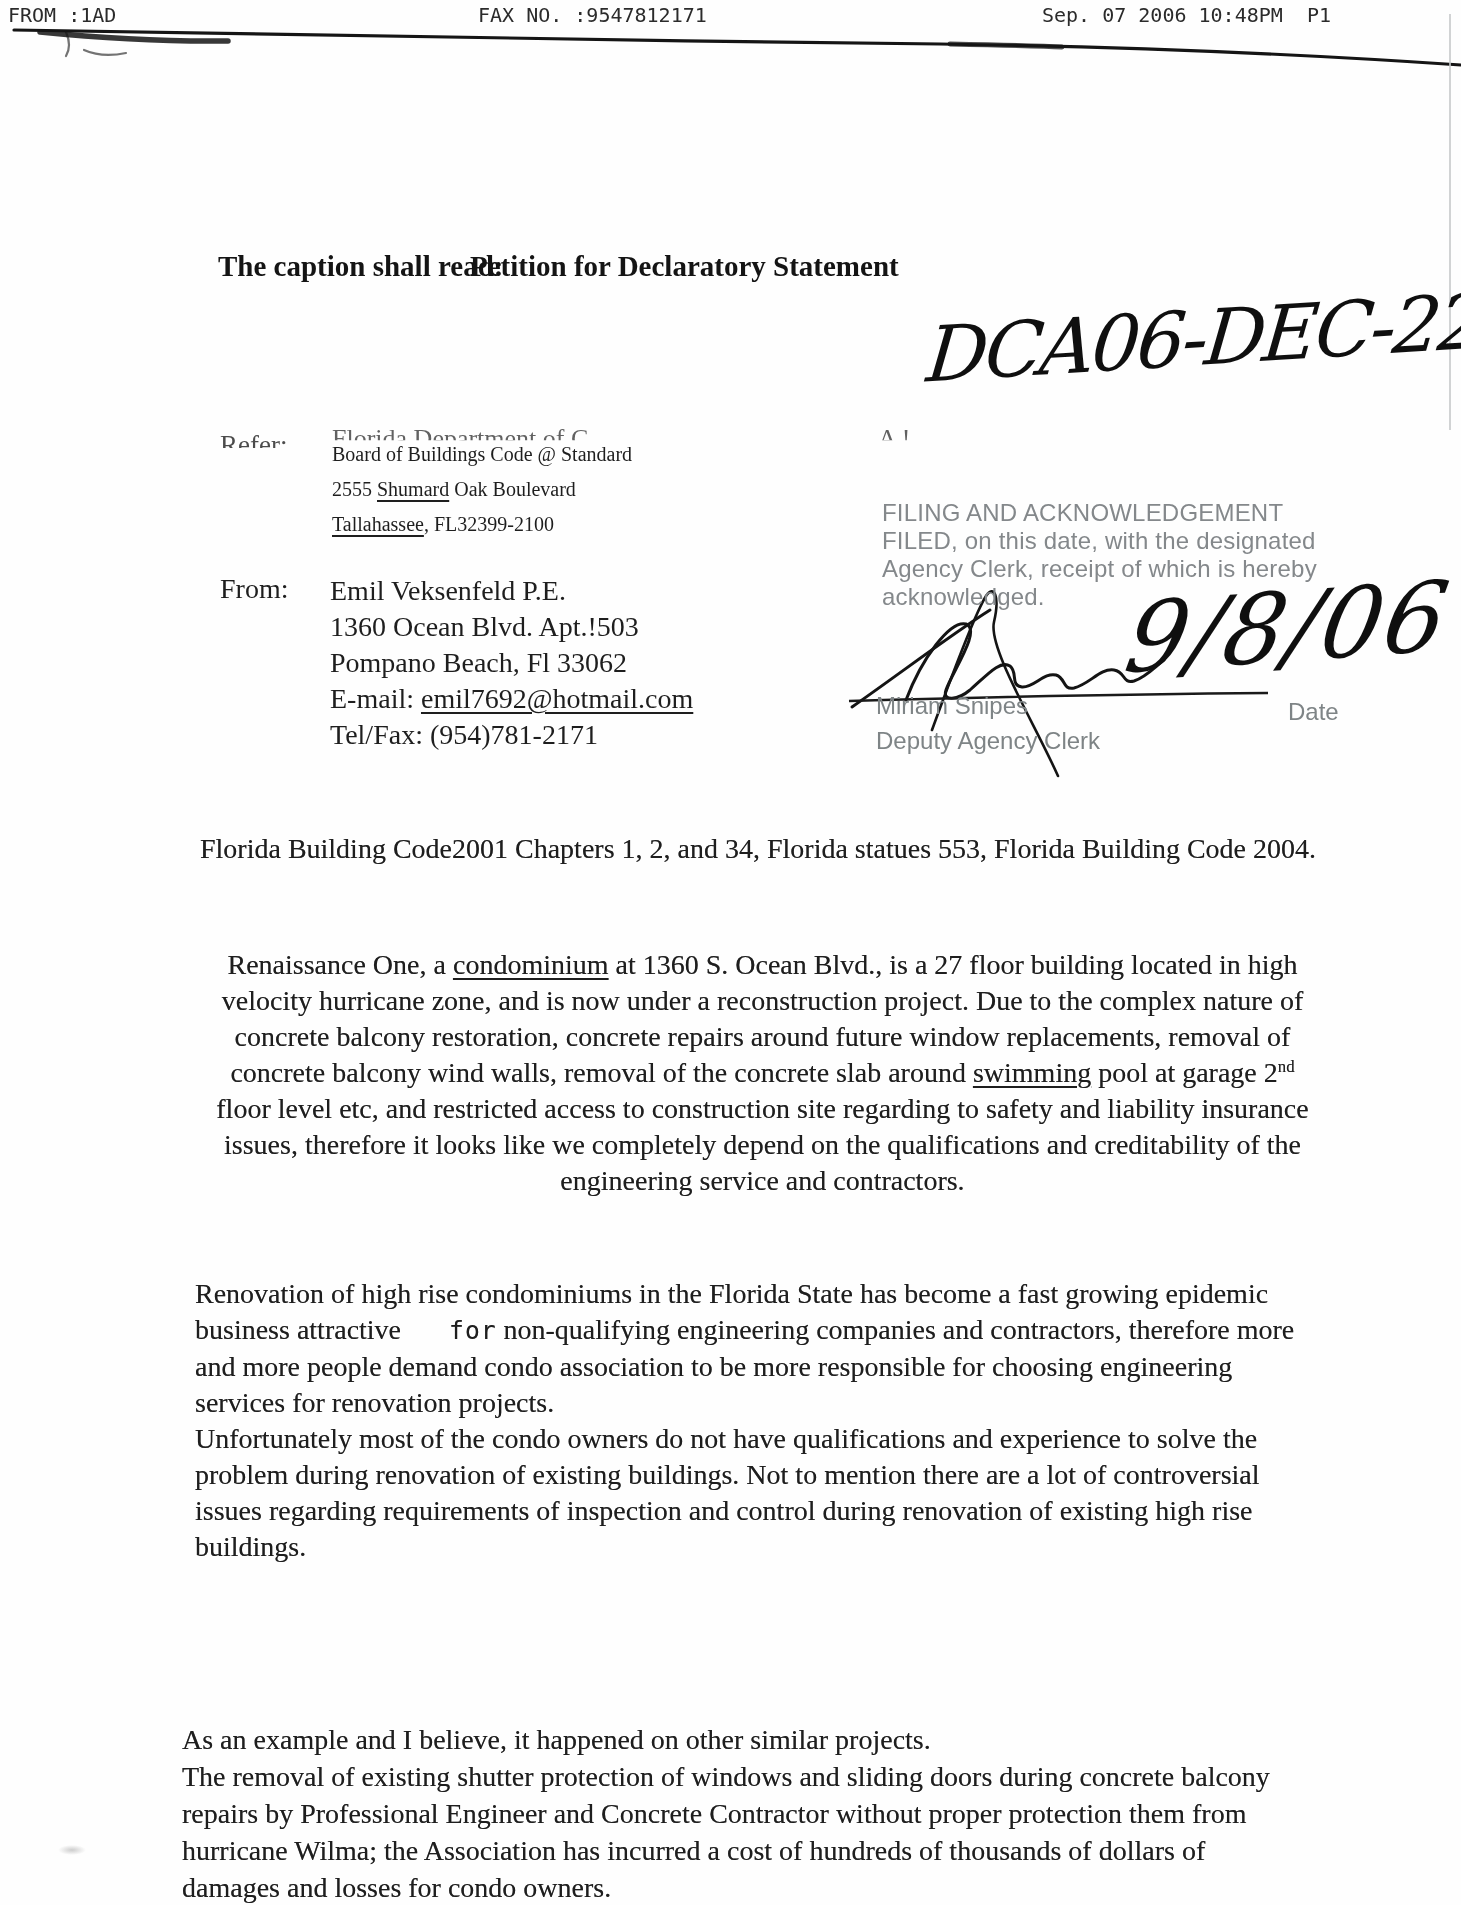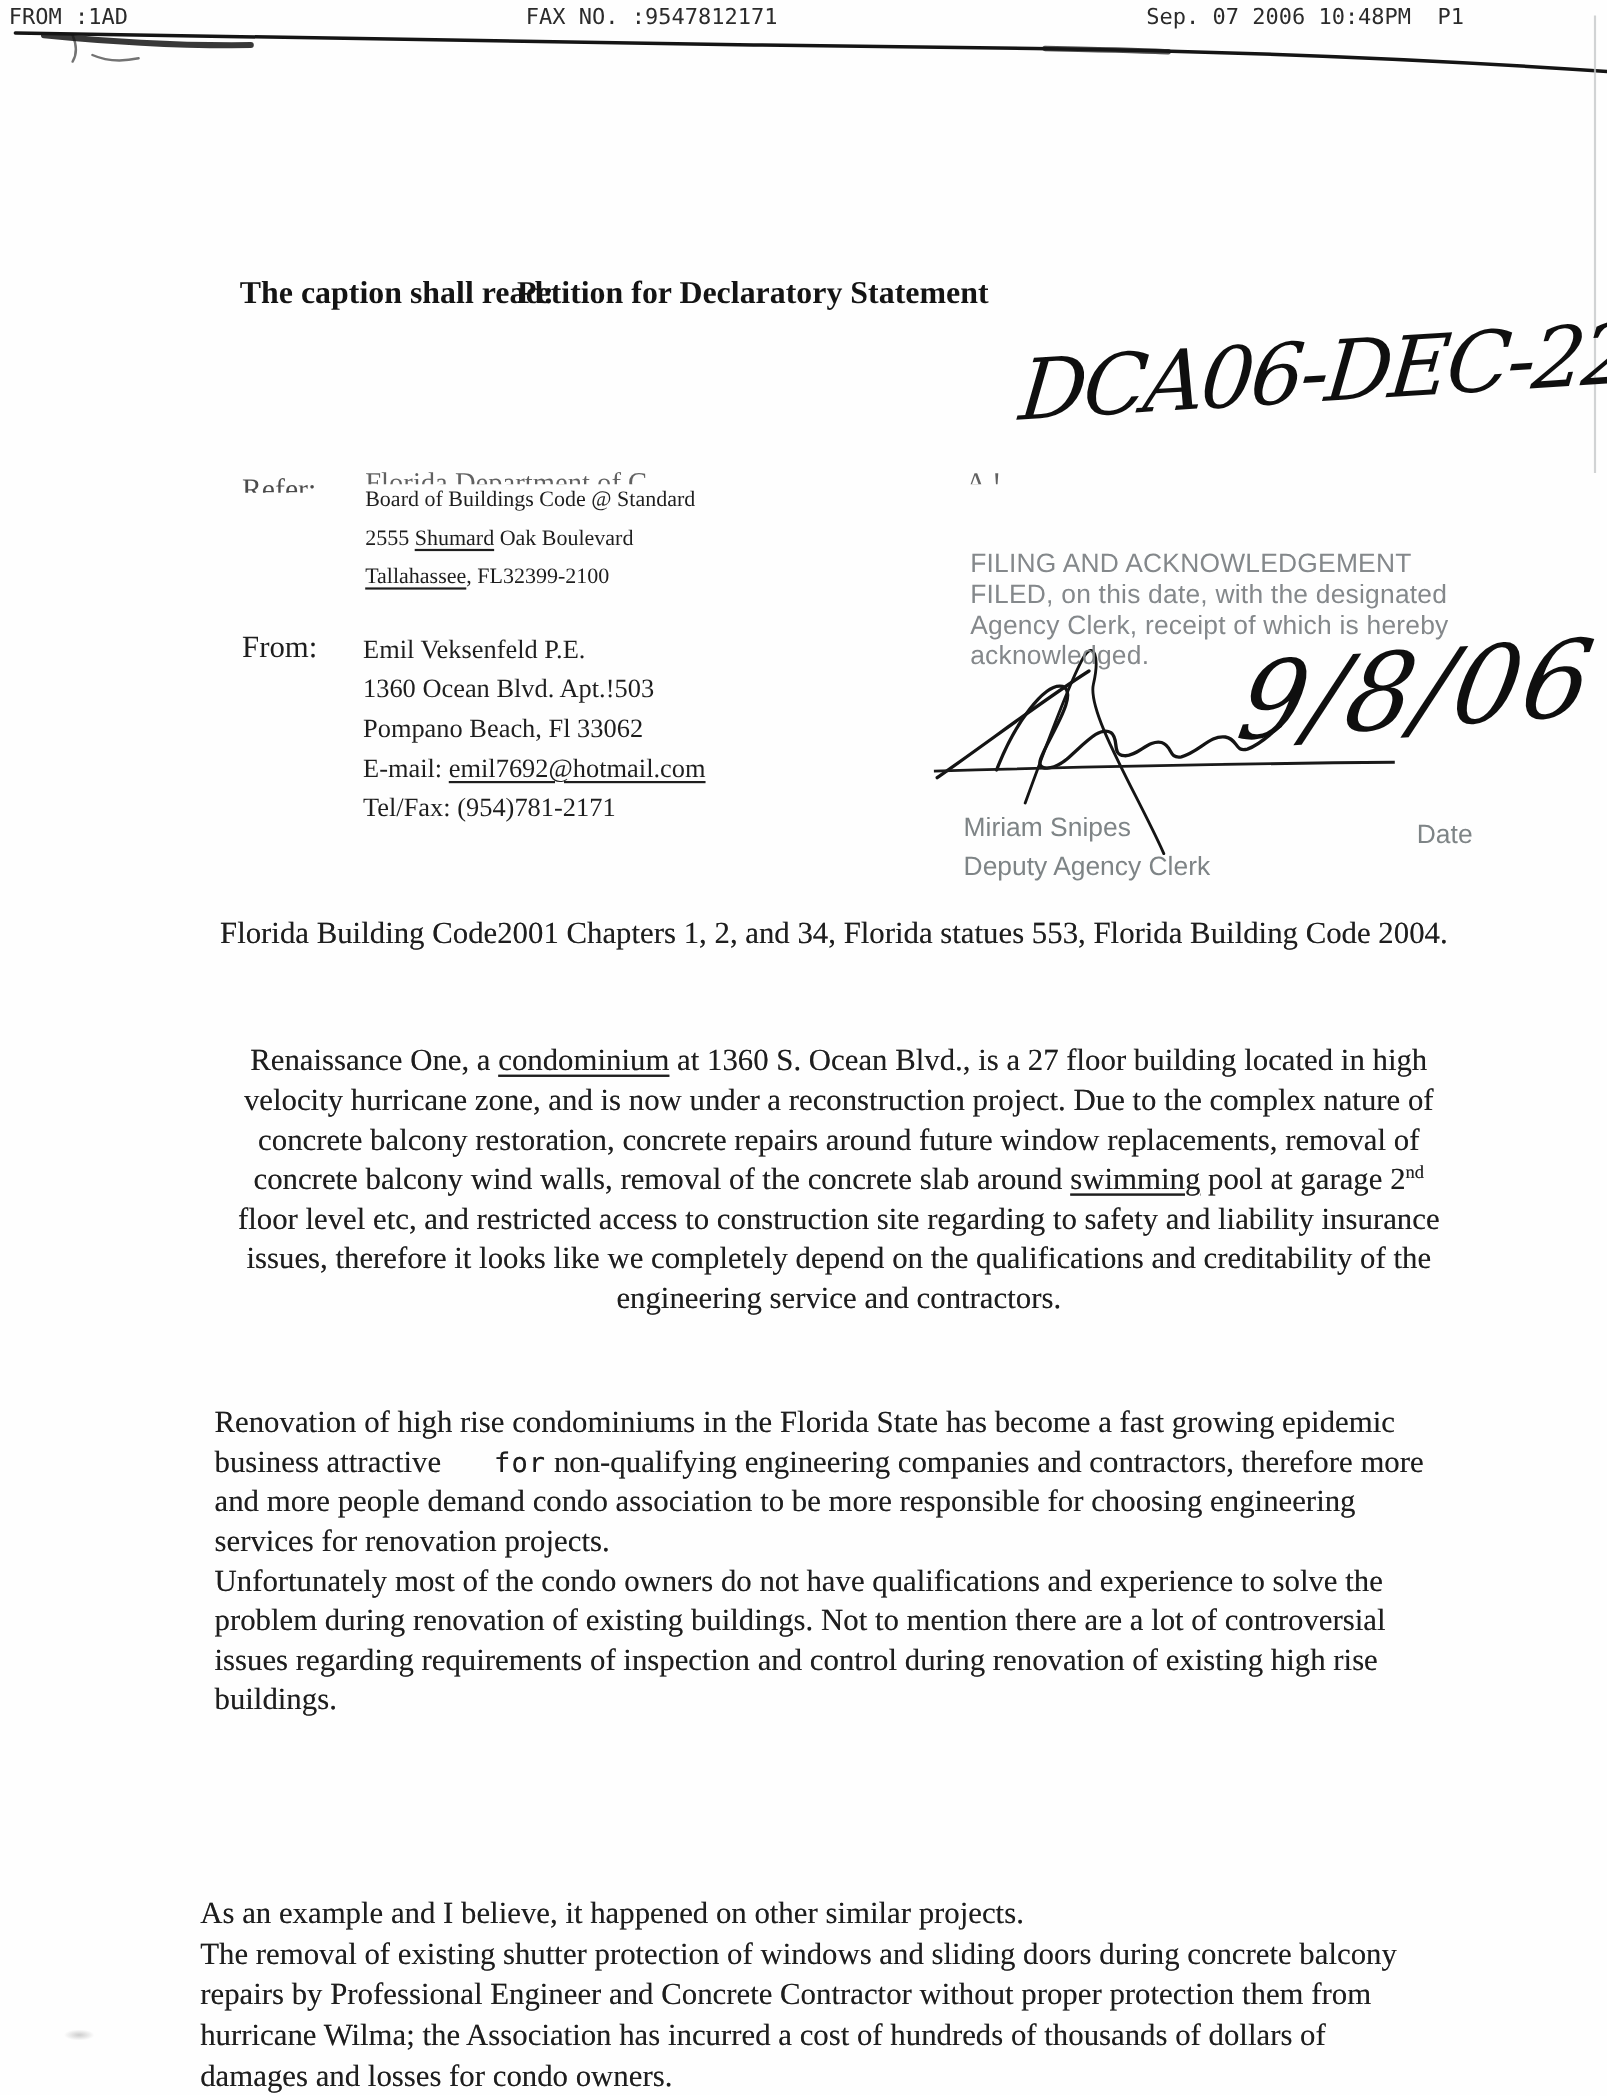--- a/index.html
+++ b/index.html
@@ -36,32 +36,32 @@
   #refer-ghost{left:332px;top:424px;}
   #refer-ghost2{left:878px;top:424px;}
   #refer-label{position:absolute;left:220px;top:430px;font-size:27px;opacity:.8;clip-path:inset(0 0 42% 0);}
   #to-lines{position:absolute;left:332px;top:437px;font-size:20px;line-height:35px;}
 
   
   #filing-stamp{
     position:absolute;left:882px;top:499px;font-family:"Liberation Sans",sans-serif;
     font-size:24px;line-height:28px;color:#84888b;letter-spacing:.2px;
   }
-  .clerk{position:absolute;font-family:"Liberation Sans",sans-serif;color:#7e8486;font-size:24px;white-space:nowrap;margin-top:47px;}
+  .clerk{position:absolute;font-family:"Liberation Sans",sans-serif;color:#7e8486;font-size:24px;white-space:nowrap;}
   #clerk-name{left:876px;top:692px;}
   #clerk-title{left:876px;top:727px;}
   #date-label{left:1288px;top:698px;}
   #hand-date{
     position:absolute;left:1138px;top:582px;font-size:96px;letter-spacing:2px;
     transform:rotate(-4deg) skewX(-14deg);transform-origin:left top;
   }
 
   
   #from-label{position:absolute;left:220px;top:573px;font-size:28px;}
-  #from-lines{position:absolute;left:330px;top:573px;font-size:24px;line-height:36px;}
+  #from-lines{position:absolute;left:330px;top:573px;font-size:28px;line-height:36px;}
 
   
   .para{
     position:absolute;font-size:28px;line-height:36px;
     text-shadow:0 0 .5px rgba(25,25,25,.55);
   }
   #p1{left:200px;top:831px;width:1120px;}
   #p2{left:200px;top:947px;width:1125px;text-align:center;}
   #p3{left:195px;top:1276px;width:1125px;}
   #p4{left:182px;top:1721px;width:1120px;line-height:37px;}

